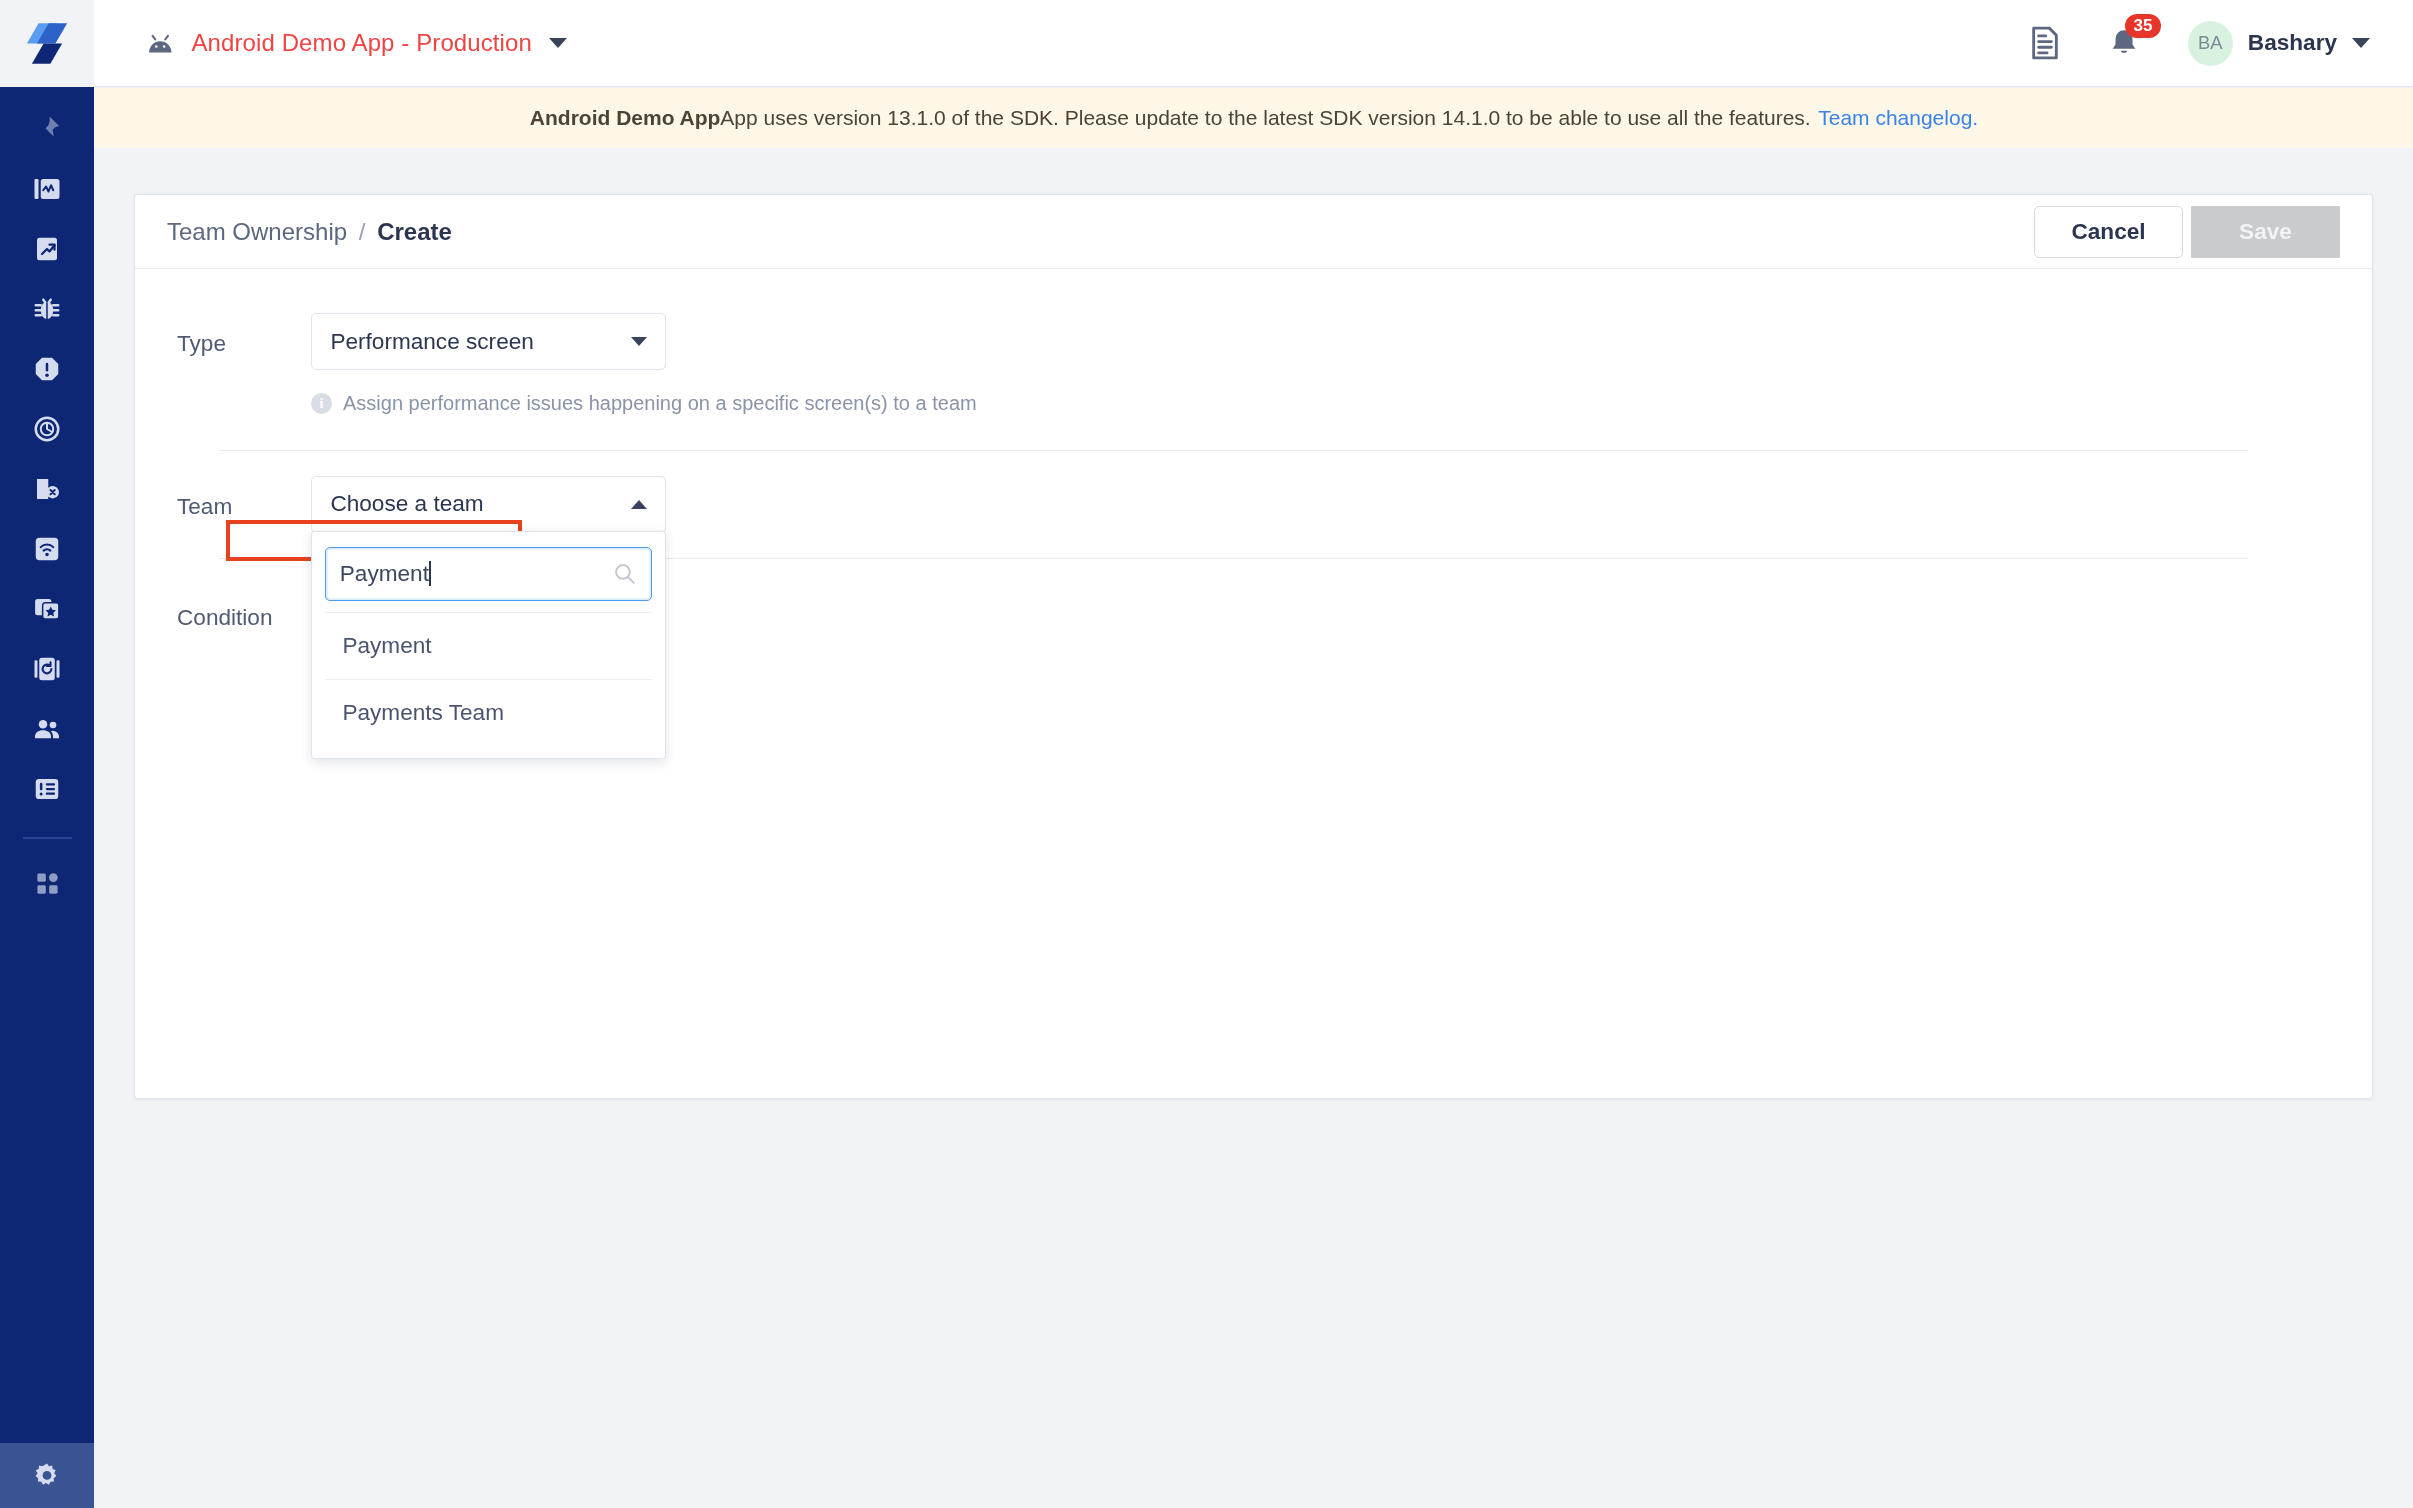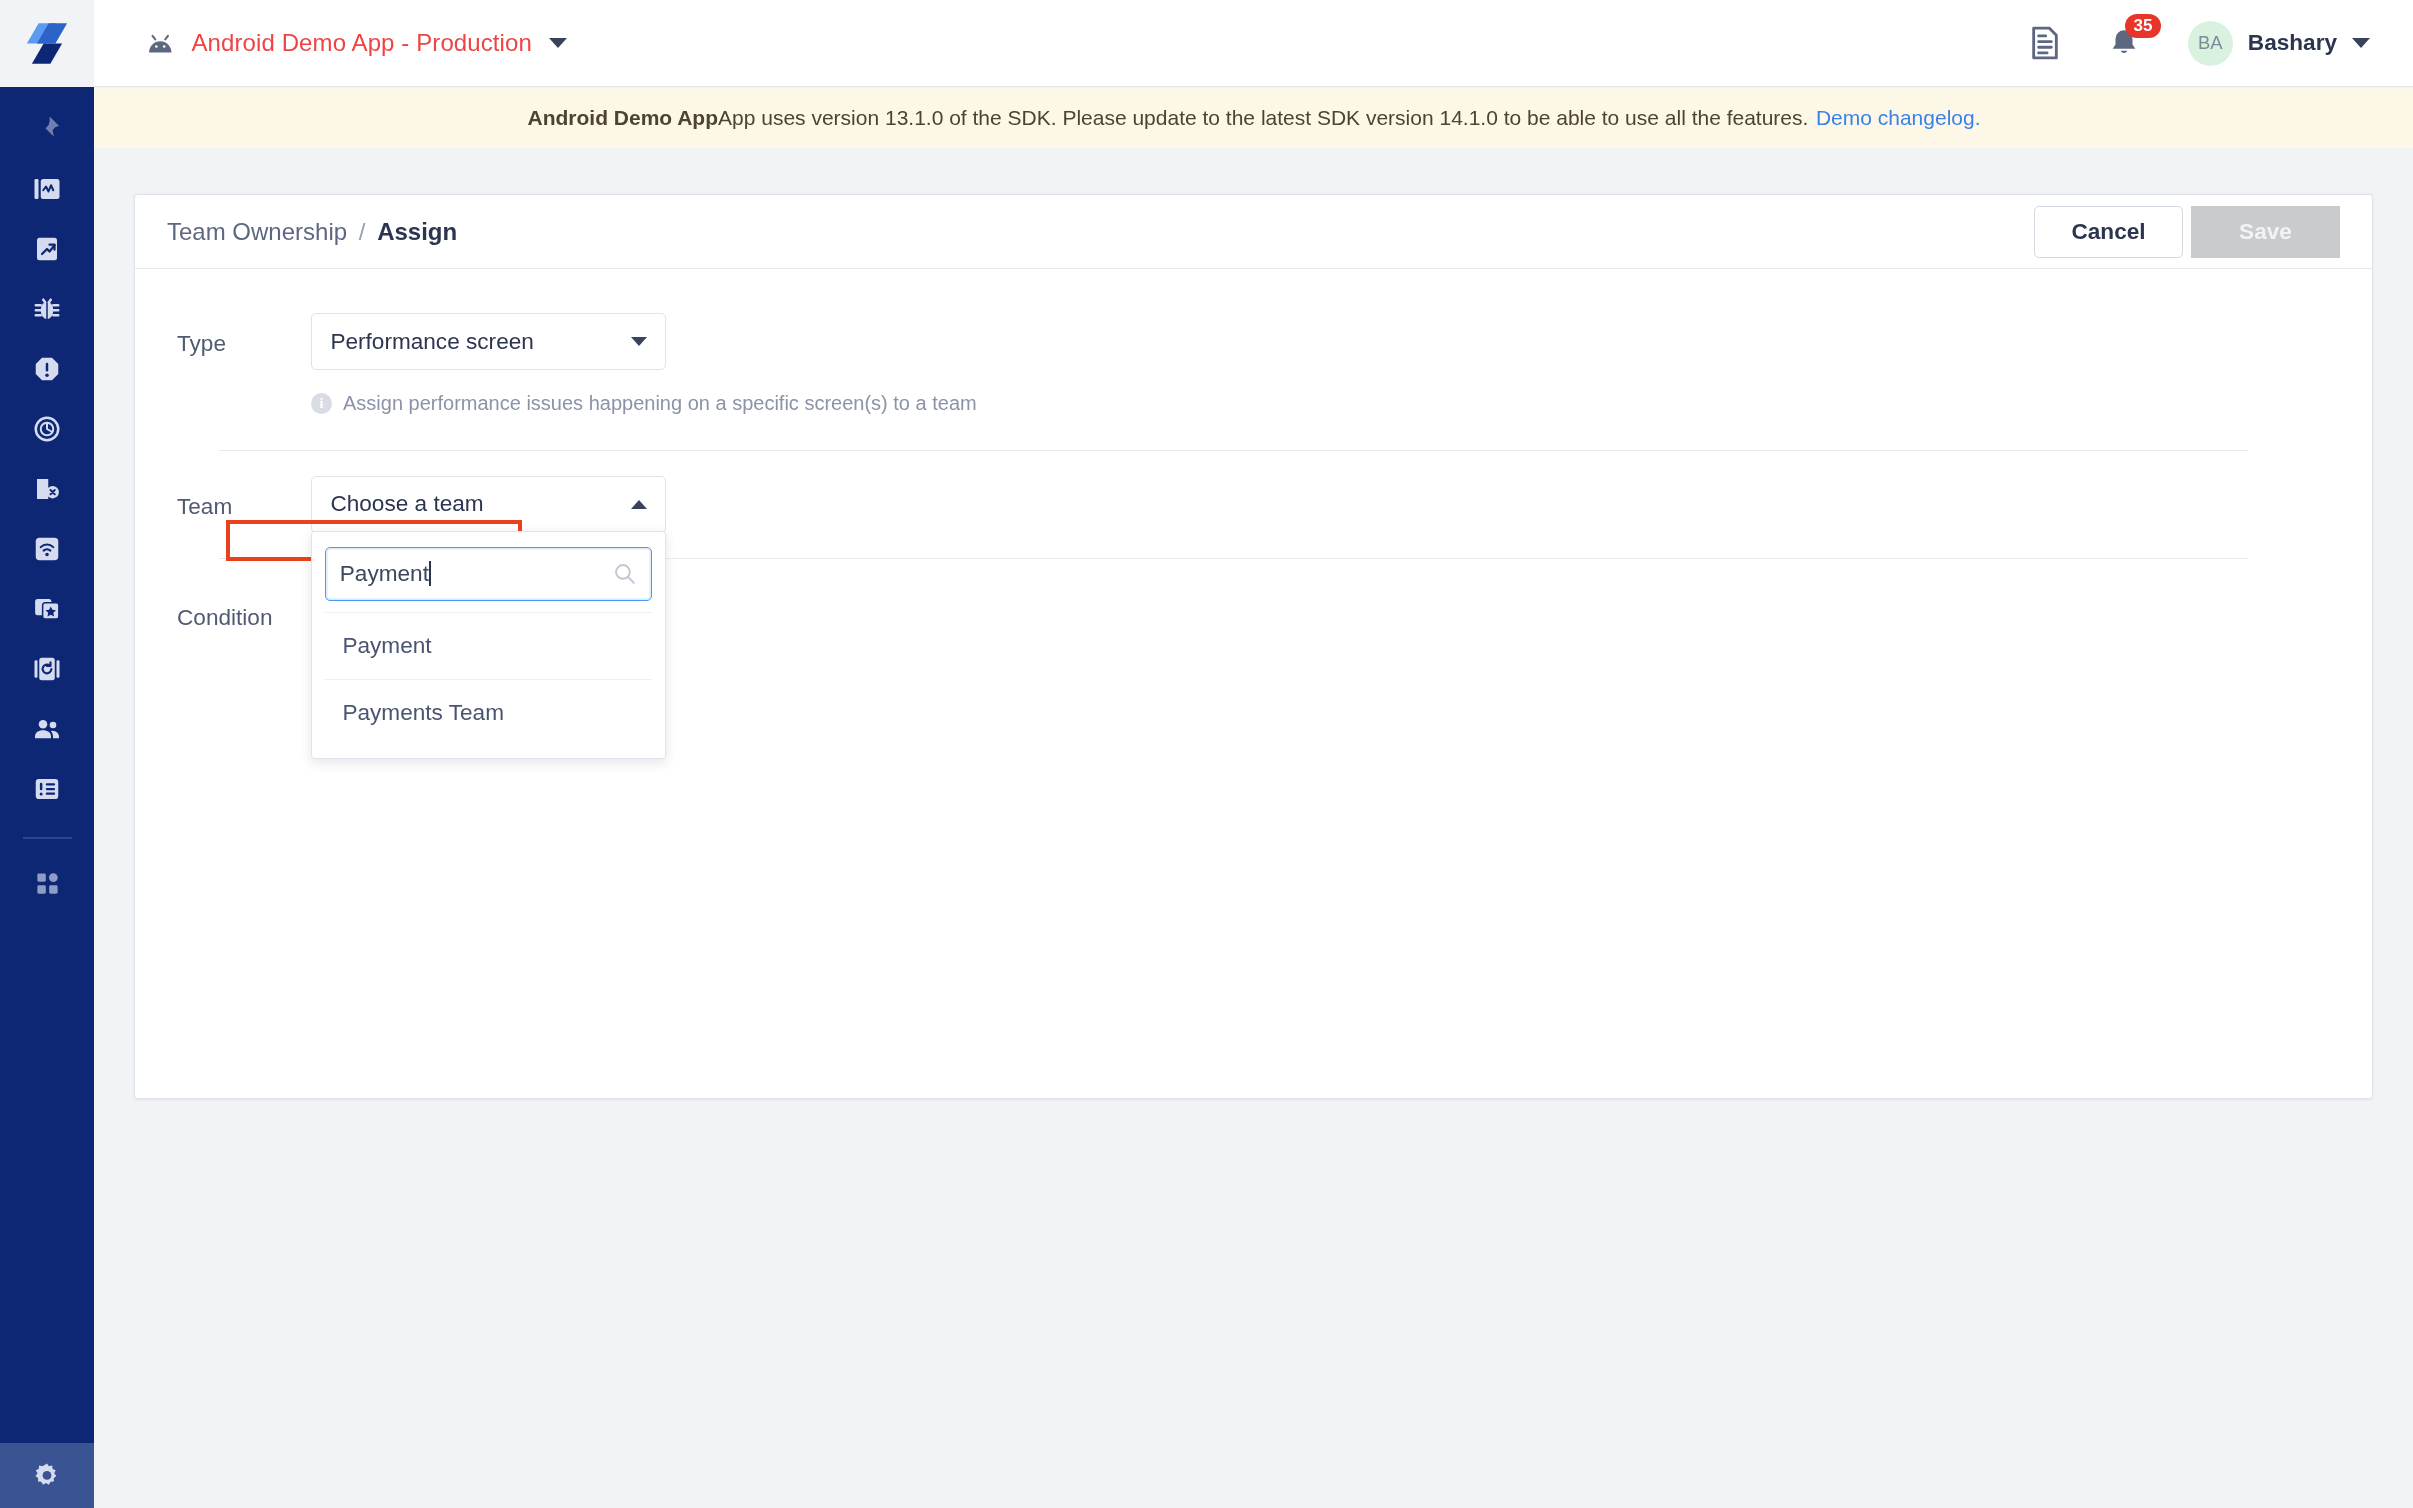--- a/index.html
+++ b/index.html
@@ -391,30 +391,30 @@
       <div id="avatar">BA</div>
       <span id="user-name">Bashary</span>
       <span class="caret-down"></span>
     </div>
   </div>
 </div>
 
 <div id="banner">
   <b>Android Demo App</b>
     <span> App uses version 13.1.0 of the SDK. Please update to the latest SDK version 14.1.0 to be able to use all the features.</span>
-  <span id="banner-link">Demo changelog.</span>
+  <span id="banner-link">Team changelog.</span>
 </div>
 
 <div id="card">
 
   <div id="card-header">
     <div id="breadcrumb">
       <span id="bc-root">Team Ownership</span>
       <span id="bc-sep">/</span>
-      <span id="bc-current">Assign</span>
+      <span id="bc-current">Create</span>
     </div>
     <div id="card-actions">
       <button id="cancel-btn">Cancel</button>
       <button id="save-btn">Save</button>
     </div>
   </div>
 
   <div id="form">
 
     <div class="form-row" id="type-row">

